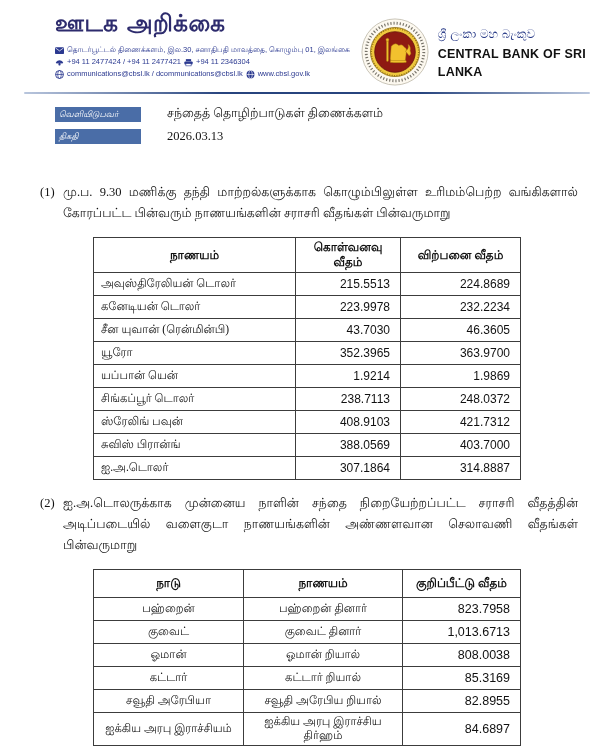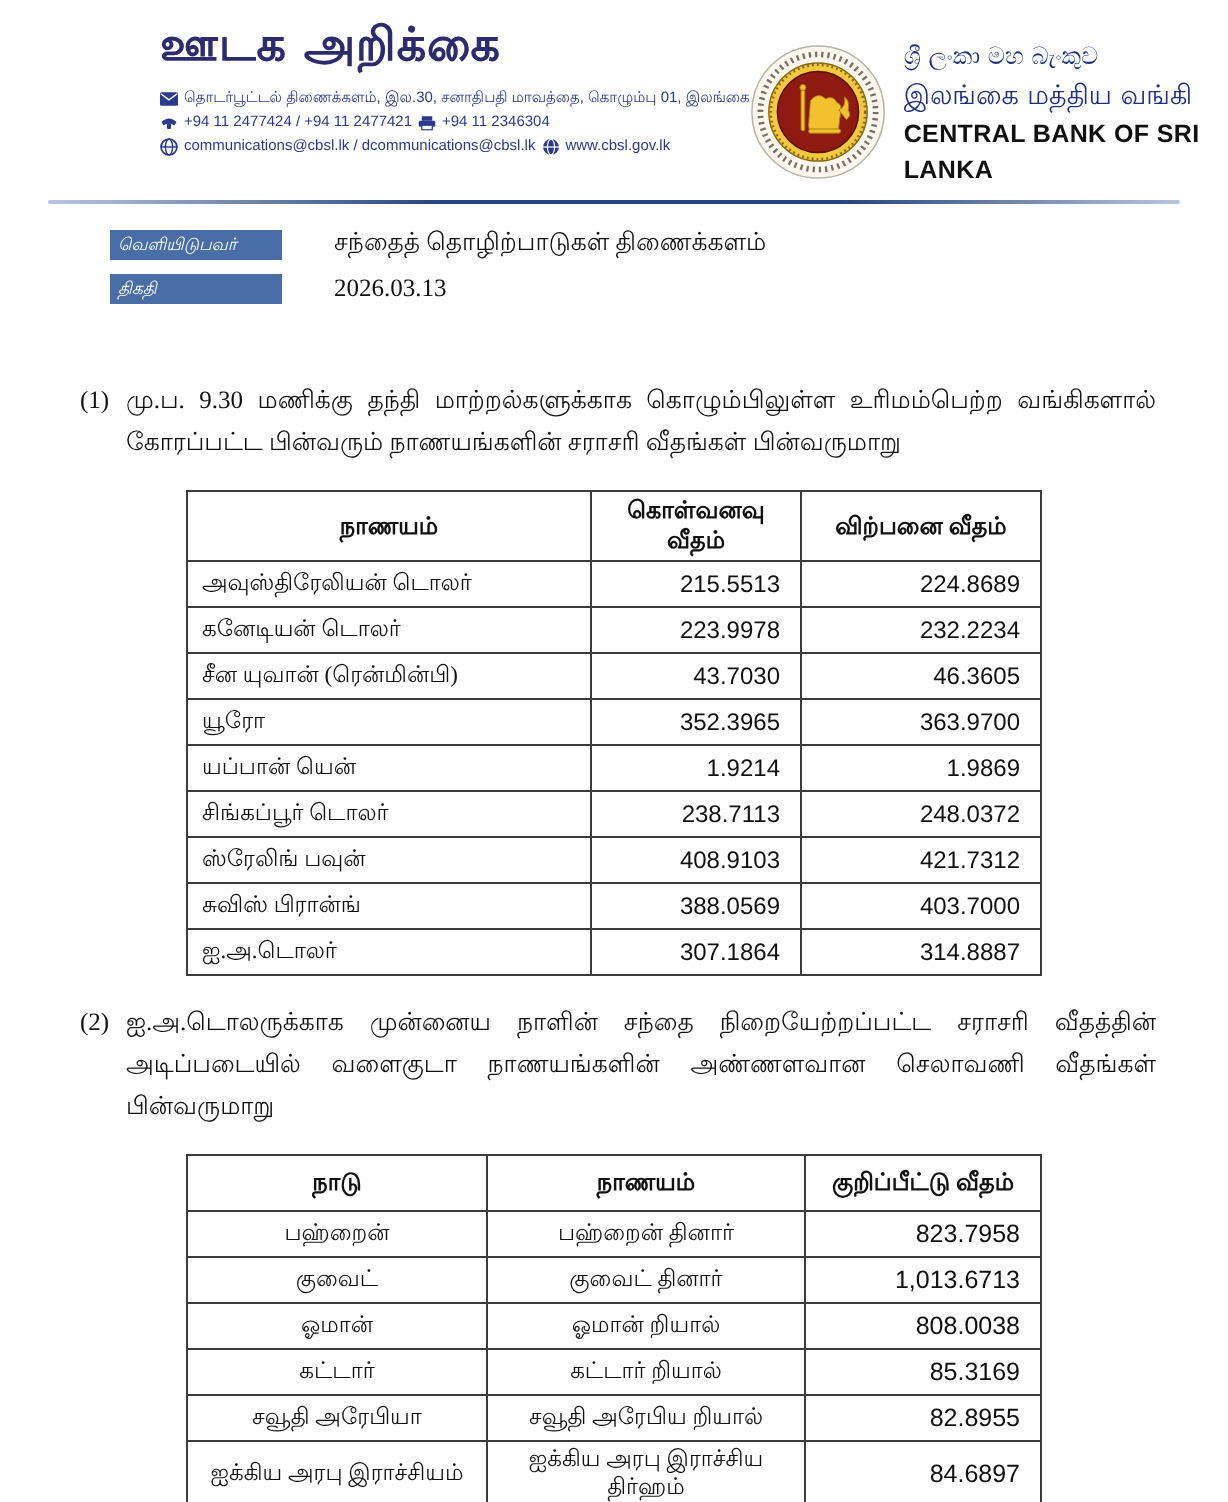--- a/index.html
+++ b/index.html
@@ -1,21 +1,21 @@
 <!DOCTYPE html>
 <html><head>
 <meta charset="utf-8">
 <style>
   html,body{margin:0;padding:0;background:#e9e9e9;}
   .page{
     position:relative;width:614px;height:751px;margin:0 auto;background:#ffffff;
     font-family:"Liberation Serif",serif;color:#1a1a1a;overflow:hidden;
   }
   
-  .masthead{display:flex;justify-content:space-between;align-items:flex-start;padding:10px 8px 0 80px;}
+  .masthead{display:flex;justify-content:space-between;align-items:flex-start;padding:10px 8px 0 55px;gap:11px;}
   .mast-title{font-family:"DejaVu Sans",sans-serif;font-weight:bold;font-size:23px;color:#2d2b6d;letter-spacing:.5px;margin-bottom:4px;}
   .contact-line{font-family:"Liberation Sans",sans-serif;font-size:7.5px;color:#2b3990;line-height:12px;white-space:nowrap;display:flex;align-items:center;gap:3px;}
   .cicon{display:inline-flex;width:9px;height:9px;flex:0 0 9px;}
   .mast-right{display:flex;align-items:center;gap:9px;margin-right:6px;margin-top:8px;}
   .bank-names{text-align:left;}
   .bank-sinhala{font-family:"DejaVu Sans",sans-serif;font-size:12px;color:#1c2f80;line-height:21px;}
   .bank-tamil{font-family:"DejaVu Sans",sans-serif;font-size:13.5px;color:#1c2f80;line-height:19px;}
   .bank-english{font-family:"Liberation Sans",sans-serif;font-size:12.5px;font-weight:bold;color:#111;line-height:18px;letter-spacing:.2px;}
   .rule{height:2px;margin:6px 24px 0 24px;background:linear-gradient(90deg,#b9c6dd 0%,#27447e 35%,#27447e 70%,#b9c6dd 100%);border-radius:1px;}
   
@@ -108,21 +108,20 @@
             <rect x="27" y="24" width="2" height="22" rx="1"></rect>
             <circle cx="28" cy="23" r="1.6"></circle>
             <path d="M32 30 q4 -5 8 -1 q4 -2 6 2 q3 1 2 5 l-1 8 q0 3 -3 3 l-9 0 q-4 0 -4 -4 z"></path>
             <path d="M47 35 q4 -2 3 -7 q3 2 2 7 q2 3 -1 5 z"></path>
             <rect x="31" y="45" width="17" height="2.2" rx="1"></rect>
           </g>
         </svg>
       </span>
       <span class="bank-names">
         <span class="bank-sinhala" style="display:block">ශ්‍රී ලංකා මහ බැංකුව</span>
-        <span class="bank-tamil" style="display:block">இலங்கை மத்திய வங்கி</span>
         <span class="bank-english" style="display:block">CENTRAL BANK OF SRI LANKA</span>
       </span>
     </div>
   </header>
 
   <div class="rule"></div>
 
   <div class="meta">
     <div class="meta-row">
       <span class="badge">வெளியிடுபவர்</span>

